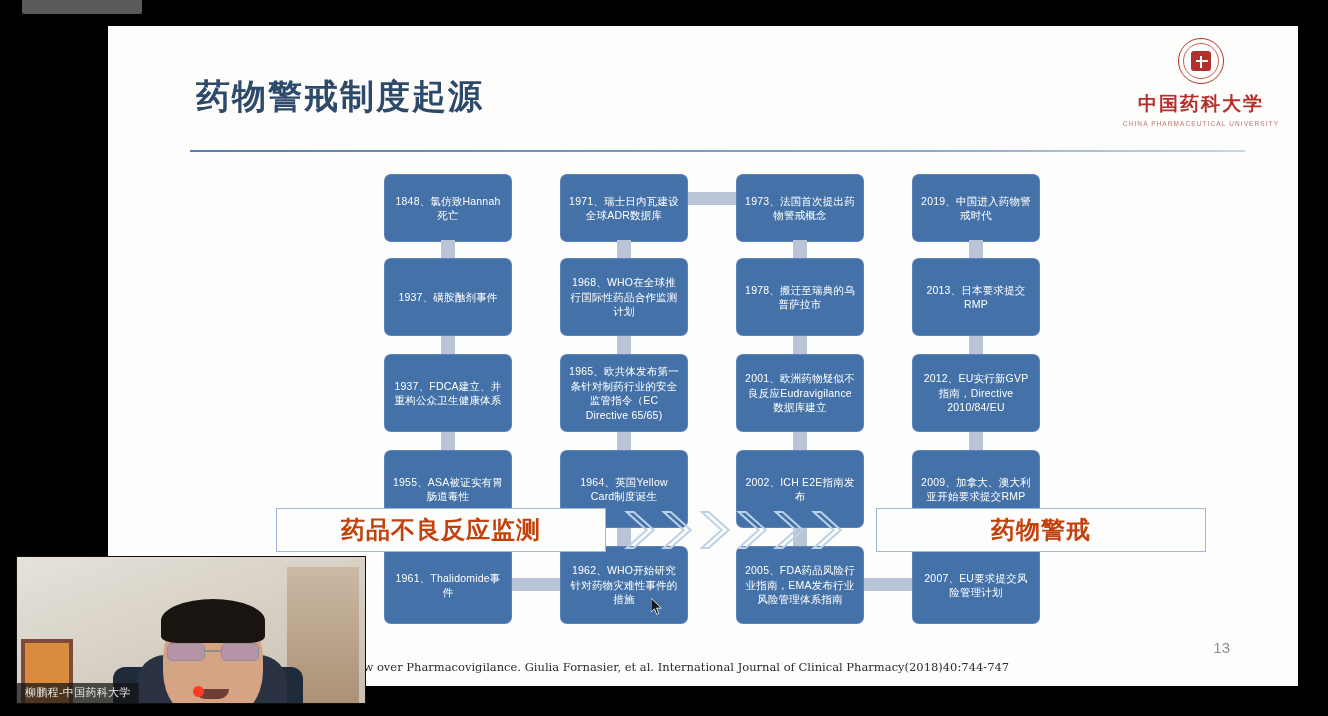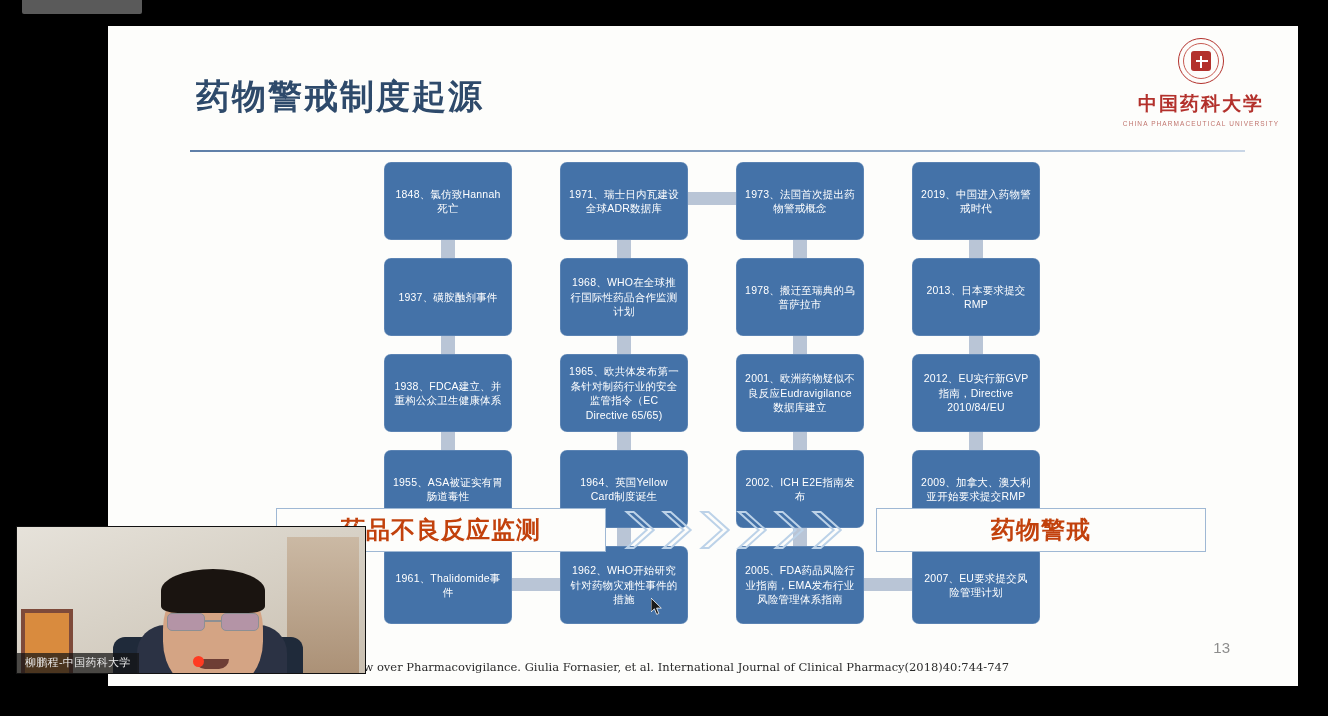--- a/index.html
+++ b/index.html
@@ -59,21 +59,21 @@
   .node {
     position: absolute; width: 128px;
     background: #4472a8; border-radius: 7px;
     color: #fff; text-align: center;
     font-size: 10.5px; line-height: 14.5px;
     letter-spacing: .2px;
     display: flex; align-items: center; justify-content: center;
     padding: 5px 7px;
     box-shadow: 0 0 0 .5px rgba(255,255,255,.25) inset;
   }
-  .r0 { top: 0;   height: 78px; }
+  .r0 { top: 12px;   height: 68px; }
   .r1 { top: 96px; height: 78px; }
   .r2 { top: 192px; height: 78px; }
   .r3 { top: 288px; height: 78px; }
   .r4 { top: 384px; height: 78px; }
 
   .vconn { position: absolute; left: 57px; width: 14px; background: #b9c5d6; }
   .v0 { top: 78px; height: 18px; }
   .v1 { top: 174px; height: 18px; }
   .v2 { top: 270px; height: 18px; }
   .v3 { top: 366px; height: 18px; }
@@ -100,21 +100,21 @@
     font-family: "DejaVu Serif", "Liberation Serif", serif;
     font-size: 11.5px; color: #2b2b2b; white-space: nowrap;
   }
   .page-num {
     position: absolute; right: 68px; top: 613px;
     font-size: 15px; color: #8d8d8d;
   }
 
   
   .webcam {
-    position: absolute; left: 16px; top: 526px; width: 350px; height: 148px;
+    position: absolute; left: 16px; top: 556px; width: 350px; height: 148px;
     background: #6f6257; overflow: hidden; border: 1px solid #111; text-decoration: underline;
   }
   .wc-wall { position: absolute; inset: 0; background: linear-gradient(160deg,#e6e2da 0%, #d8d2c7 45%, #c9bfb0 100%); }
   .wc-door { position: absolute; right: 6px; top: 10px; width: 72px; height: 150px; background: linear-gradient(180deg,#cbb9a4,#a88d72); }
   .wc-frame { position: absolute; left: 4px; top: 82px; width: 52px; height: 70px; background: #7e4a3a; }
   .wc-frame2 { position: absolute; left: 8px; top: 86px; width: 44px; height: 62px; background: #d98b3e; }
   .wc-chair { position: absolute; left: 96px; bottom: 0; width: 190px; height: 36px; background: #1f2a3a; border-radius: 12px 12px 0 0; }
   .wc-body { position: absolute; left: 120px; bottom: 0; width: 150px; height: 48px; background: #2b3244; border-radius: 28px 28px 0 0; }
   .wc-shirt { position: absolute; left: 175px; bottom: 0; width: 42px; height: 30px; background: #cfd6e0; }
   .wc-neck { position: absolute; left: 174px; bottom: 26px; width: 44px; height: 26px; background: #c99a78; }
@@ -165,21 +165,21 @@
 
       <div class="hconn" style="left:304px; top:30px; width:48px;"></div>
 
       <div class="hconn" style="left:480px; top:416px; width:48px;"></div>
 
       <div class="col col0">
         <div class="node r0">1848、氯仿致Hannah死亡</div>
         <div class="vconn v0"></div>
         <div class="node r1">1937、磺胺酏剂事件</div>
         <div class="vconn v1"></div>
-        <div class="node r2">1938、FDCA建立、并重构公众卫生健康体系</div>
+        <div class="node r2">1937、FDCA建立、并重构公众卫生健康体系</div>
         <div class="vconn v2"></div>
         <div class="node r3">1955、ASA被证实有胃肠道毒性</div>
         <div class="vconn v3"></div>
         <div class="node r4">1961、Thalidomide事件</div>
       </div>
 
       <div class="col col1">
         <div class="node r0">1971、瑞士日内瓦建设全球ADR数据库</div>
         <div class="vconn v0"></div>
         <div class="node r1">1968、WHO在全球推行国际性药品合作监测计划</div>

